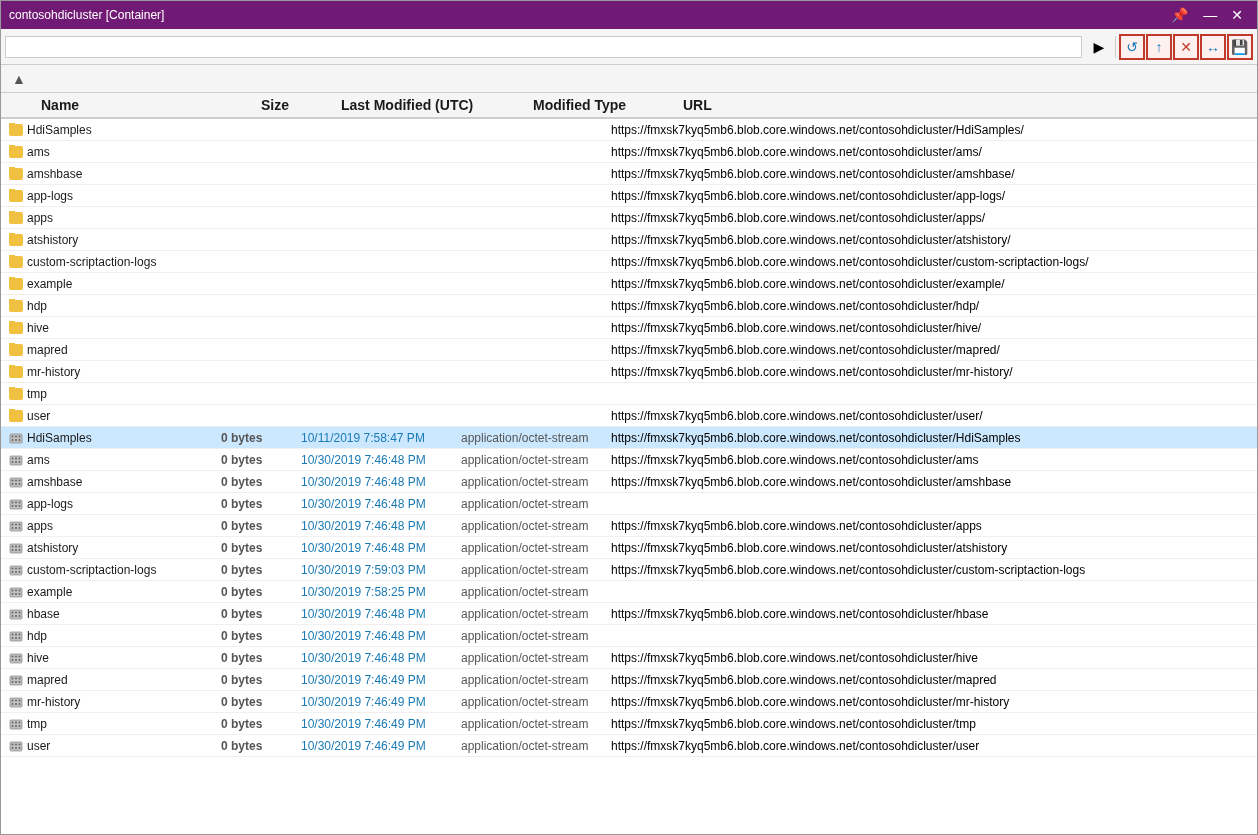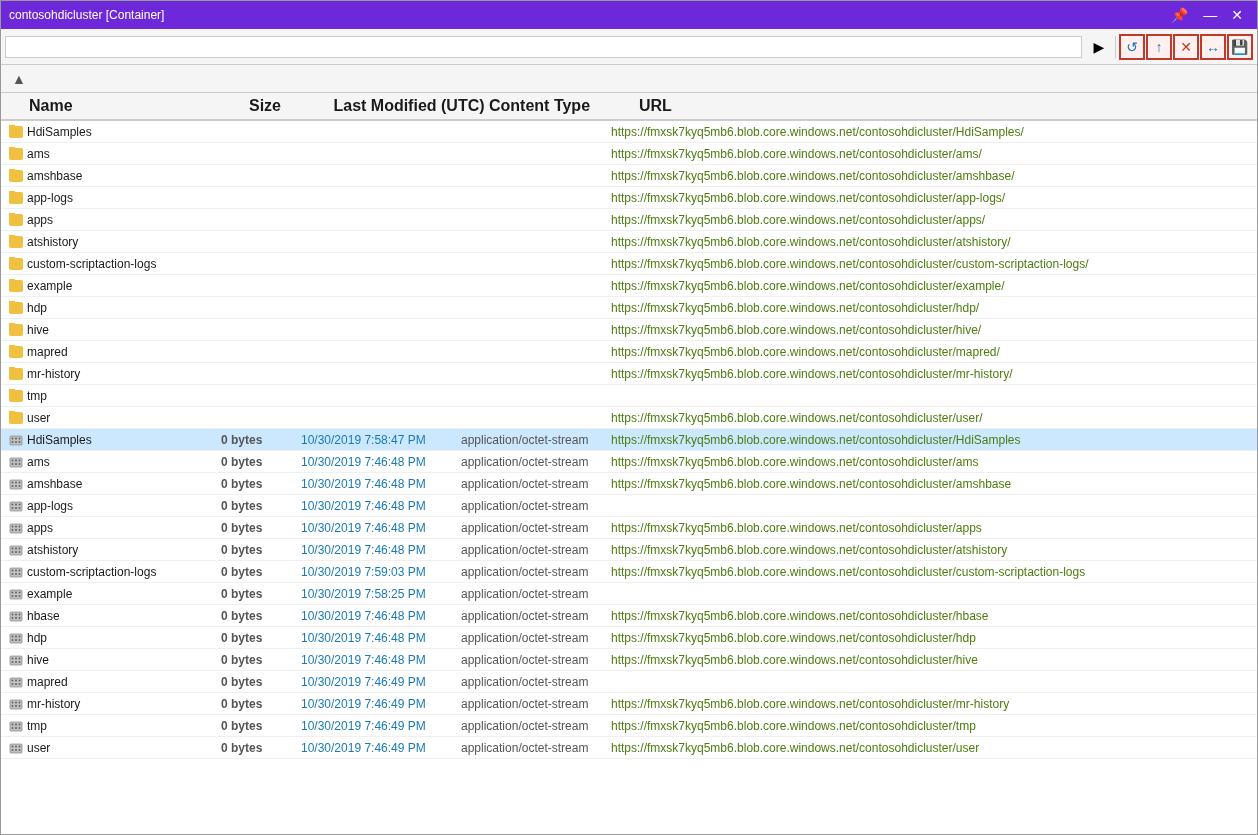--- a/index.html
+++ b/index.html
@@ -1,21 +1,21 @@
 <!DOCTYPE html>
 <html><head>
   <meta charset="utf-8">
   <style>
     * { box-sizing: border-box; margin: 0; padding: 0; }
     body { font-family: 'Segoe UI', sans-serif; font-size: 12px; background: #f0f0f0; color: #1a1a1a; }
 
     .window { width: 1258px; height: 835px; display: flex; flex-direction: column; border: 1px solid #999; background: #fff; }
 
     .title-bar {
-      background: #6d28d9;
+      background: #701a75;
       color: white;
       height: 28px;
       display: flex;
       align-items: center;
       padding: 0 8px;
       font-size: 12px;
       flex-shrink: 0;
     }
     .title-bar-text { flex: 1; }
     .title-bar-controls { display: flex; gap: 2px; }
@@ -76,28 +76,28 @@
       border: none;
       cursor: pointer;
       font-size: 14px;
       color: #555;
     }
 
     .col-headers {
       display: flex;
       background: #f5f5f5;
       border-bottom: 2px solid #ccc;
-      padding: 4px 0;
+      padding: 4px 12px;
       flex-shrink: 0;
       font-weight: 600;
-      font-size: 16px;
+      font-size: 14px;
     }
     .col-name { width: 220px; padding-left: 28px; }
     .col-size { width: 80px; margin-left: 28px; }
-    .col-modified { width: 160px; text-align: center; }
+    .col-modified { width: 192px; }
     .col-type { width: 150px; }
     .col-url { flex: 1; }
 
     .content-area {
       flex: 1;
       overflow-y: auto;
       background: #fff;
     }
 
     .row {
@@ -115,21 +115,21 @@
       align-items: center;
       gap: 4px;
       padding-left: 8px;
       white-space: nowrap;
       overflow: hidden;
       text-overflow: ellipsis;
     }
     .row-size { width: 80px; color: #555; font-weight: bold; }
     .row-modified { width: 160px; color: #1a7ab5; }
     .row-type { width: 150px; color: #555; }
-    .row-url { flex: 1; color: #4d7c0f; white-space: nowrap; overflow: hidden; text-overflow: ellipsis; }
+    .row-url { flex: 1; color: #000000; white-space: nowrap; overflow: hidden; text-overflow: ellipsis; }
 
     .folder-icon {
       width: 14px;
       height: 12px;
       background: #f0c040;
       border-radius: 0 2px 2px 2px;
       position: relative;
       flex-shrink: 0;
     }
     .folder-icon::before {
@@ -184,21 +184,21 @@
   </div>
 
   <div class="nav-bar">
     <button class="nav-up-btn">▲</button>
   </div>
 
   <div class="col-headers">
     <div class="col-name">Name</div>
     <div class="col-size">Size</div>
     <div class="col-modified">Last Modified (UTC)</div>
-    <div class="col-type">Content Type</div>
+    <div class="col-type">Modified Type</div>
     <div class="col-url">URL</div>
   </div>
 
   <div class="content-area">
 
     <div id="folder-rows">
         <div class="row">
     <div class="row-name">
       <div class="folder-icon"></div>
       <span>HdiSamples</span>
@@ -349,21 +349,21 @@
           <circle cx="7" cy="5.5" r="1" fill="#666"></circle>
           <circle cx="10.5" cy="5.5" r="1" fill="#666"></circle>
           <circle cx="3.5" cy="9" r="1" fill="#666"></circle>
           <circle cx="7" cy="9" r="1" fill="#666"></circle>
           <circle cx="10.5" cy="9" r="1" fill="#666"></circle>
         </svg>
       </div>
       <span>HdiSamples</span>
     </div>
     <div class="row-size">0 bytes</div>
-    <div class="row-modified">10/30/2019 7:58:47 PM</div>
+    <div class="row-modified">10/11/2019 7:58:47 PM</div>
     <div class="row-type">application/octet-stream</div>
     <div class="row-url">https://fmxsk7kyq5mb6.blob.core.windows.net/contosohdicluster/HdiSamples</div>
   </div>
         <div class="row">
     <div class="row-name">
       <div class="blob-icon">
         <svg viewBox="0 0 14 14" fill="none" xmlns="http://www.w3.org/2000/svg">
           <rect x="1" y="3" width="12" height="9" rx="1" fill="#c0c0c0" stroke="#888" stroke-width="0.7"></rect>
           <circle cx="3.5" cy="5.5" r="1" fill="#666"></circle>
           <circle cx="7" cy="5.5" r="1" fill="#666"></circle>
@@ -529,21 +529,20 @@
           <circle cx="3.5" cy="9" r="1" fill="#666"></circle>
           <circle cx="7" cy="9" r="1" fill="#666"></circle>
           <circle cx="10.5" cy="9" r="1" fill="#666"></circle>
         </svg>
       </div>
       <span>hdp</span>
     </div>
     <div class="row-size">0 bytes</div>
     <div class="row-modified">10/30/2019 7:46:48 PM</div>
     <div class="row-type">application/octet-stream</div>
-    <div class="row-url">https://fmxsk7kyq5mb6.blob.core.windows.net/contosohdicluster/hdp</div>
   </div>
         <div class="row">
     <div class="row-name">
       <div class="blob-icon">
         <svg viewBox="0 0 14 14" fill="none" xmlns="http://www.w3.org/2000/svg">
           <rect x="1" y="3" width="12" height="9" rx="1" fill="#c0c0c0" stroke="#888" stroke-width="0.7"></rect>
           <circle cx="3.5" cy="5.5" r="1" fill="#666"></circle>
           <circle cx="7" cy="5.5" r="1" fill="#666"></circle>
           <circle cx="10.5" cy="5.5" r="1" fill="#666"></circle>
           <circle cx="3.5" cy="9" r="1" fill="#666"></circle>
@@ -569,20 +568,21 @@
           <circle cx="3.5" cy="9" r="1" fill="#666"></circle>
           <circle cx="7" cy="9" r="1" fill="#666"></circle>
           <circle cx="10.5" cy="9" r="1" fill="#666"></circle>
         </svg>
       </div>
       <span>mapred</span>
     </div>
     <div class="row-size">0 bytes</div>
     <div class="row-modified">10/30/2019 7:46:49 PM</div>
     <div class="row-type">application/octet-stream</div>
+    <div class="row-url">https://fmxsk7kyq5mb6.blob.core.windows.net/contosohdicluster/mapred</div>
   </div>
         <div class="row">
     <div class="row-name">
       <div class="blob-icon">
         <svg viewBox="0 0 14 14" fill="none" xmlns="http://www.w3.org/2000/svg">
           <rect x="1" y="3" width="12" height="9" rx="1" fill="#c0c0c0" stroke="#888" stroke-width="0.7"></rect>
           <circle cx="3.5" cy="5.5" r="1" fill="#666"></circle>
           <circle cx="7" cy="5.5" r="1" fill="#666"></circle>
           <circle cx="10.5" cy="5.5" r="1" fill="#666"></circle>
           <circle cx="3.5" cy="9" r="1" fill="#666"></circle>

